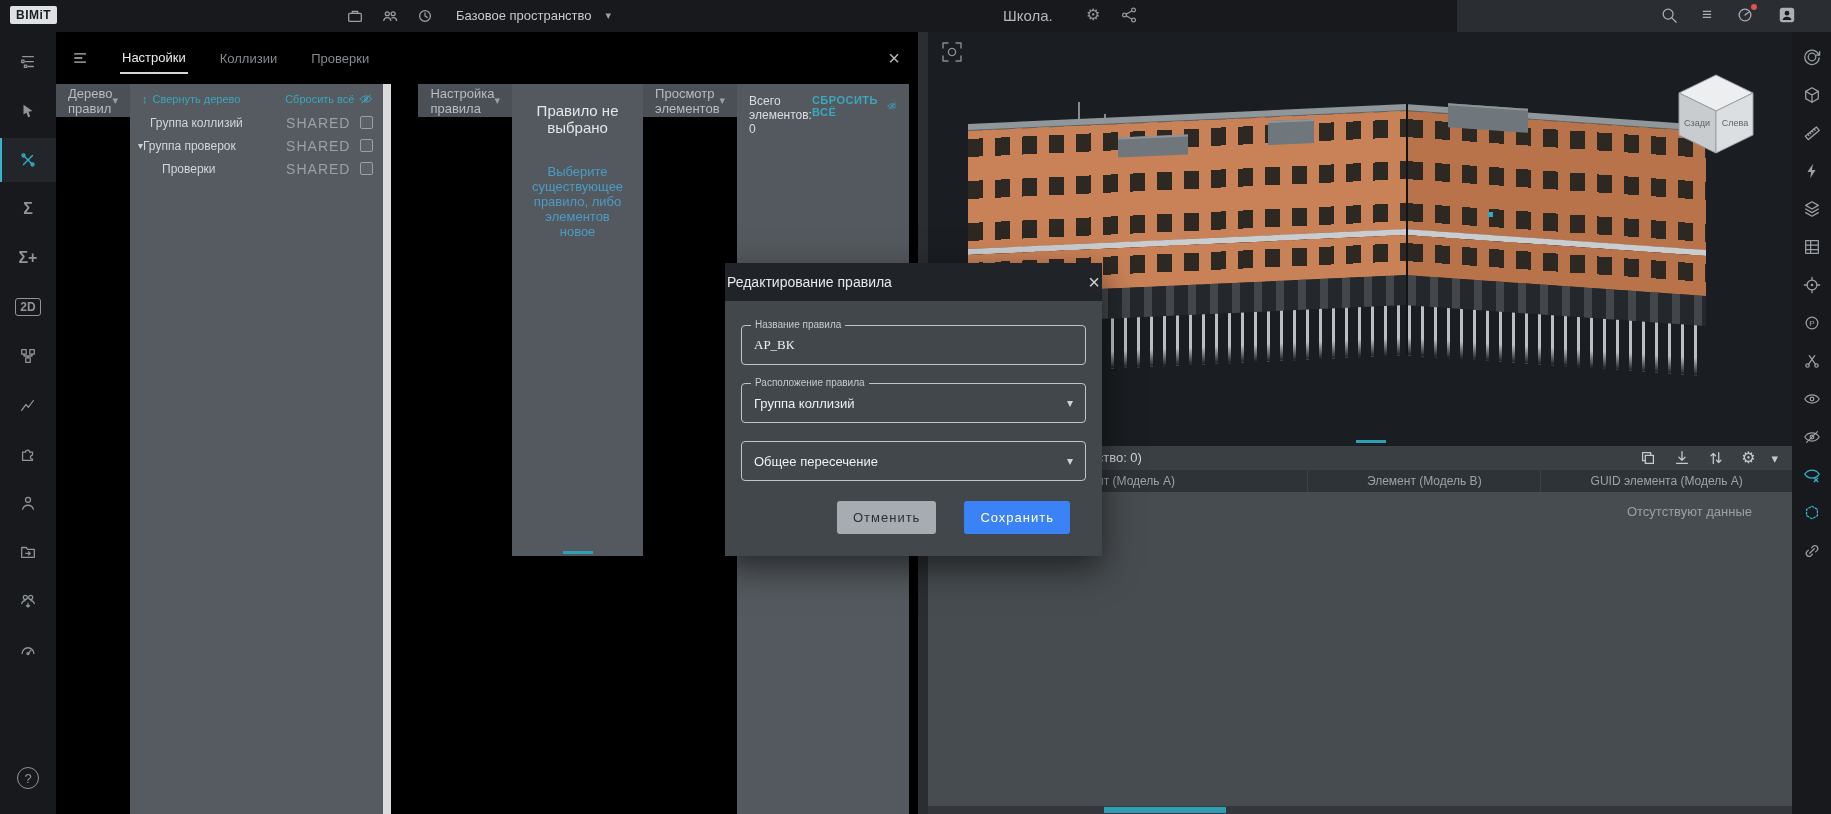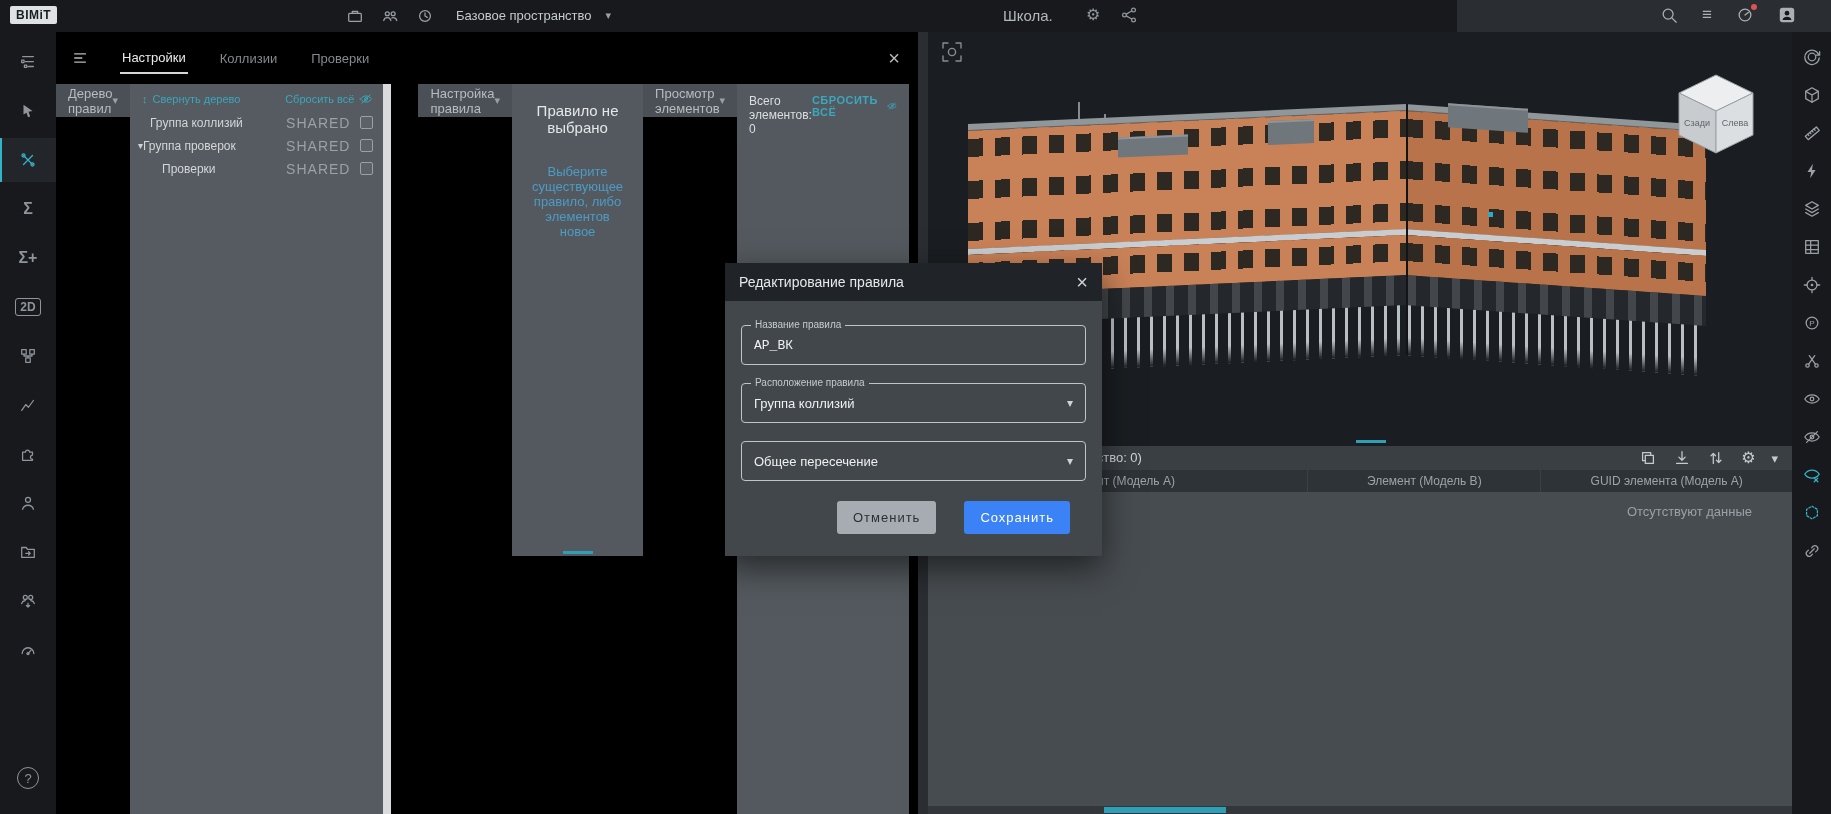--- a/index.html
+++ b/index.html
@@ -120,26 +120,26 @@
   .results-hscroll { flex:0 0 8px; background:#33373b; position:relative; }
   .results-hthumb { position:absolute; left:176px; top:1px; width:122px; height:6px; background:#2f9fb6; }
 
   
   .right-rail { position:absolute; right:0; top:32px; bottom:0; width:39px; background:#17191d; display:flex; flex-direction:column; align-items:center; padding-top:10px; gap:8px; z-index:30; }
   .rr-item { width:30px; height:30px; display:flex; align-items:center; justify-content:center; color:#9aa0a5; }
   .rr-item.teal { color:#35b3c9; }
 
   
   .modal { position:absolute; left:725px; top:263px; width:377px; height:293px; background:#42474c; z-index:100; box-shadow:0 12px 32px rgba(0,0,0,.55); }
-  .modal-title { height:38px; background:#202428; display:flex; align-items:center; padding:0 14px; font-size:14px; color:#e6e8ea; }
+  .modal-title { height:38px; background:#202428; display:flex; align-items:center; padding:0 2px; font-size:14px; color:#e6e8ea; }
   .modal-close { margin-left:auto; font-size:20px; color:#cfd3d6; line-height:20px; }
   .modal-body { padding:24px 16px 0; }
   .field { position:relative; border:1px solid #bfc4c8; border-radius:4px; height:40px; display:flex; align-items:center; padding:0 12px; margin-bottom:18px; background:#42474c; }
   .field-label { position:absolute; top:-7px; left:9px; font-size:10px; color:#c6cacd; background:#42474c; padding:0 4px; white-space:nowrap; }
-  .field input { background:transparent; border:none; outline:none; color:#eef0f1; font-size:13px; width:100%; font-family:Liberation Mono, monospace; }
+  .field input { background:transparent; border:none; outline:none; color:#eef0f1; font-size:13px; width:100%; font-family:Liberation Serif, serif; }
   .select-value { color:#eef0f1; font-size:13px; }
   .field .chev { margin-left:auto; color:#cfd3d6; font-size:12px; }
   .modal-actions { display:flex; justify-content:flex-end; gap:28px; padding:2px 16px 0; }
   .btn { height:33px; border:none; border-radius:3px; font-size:13px; letter-spacing:1px; padding:0 16px; font-family:inherit; cursor:pointer; }
   .btn-cancel { background:#a6acb1; color:#2b2f33; }
   .btn-save { background:#3b82f6; color:#ffffff; }
 </style>
 </head>
 <body>
 

